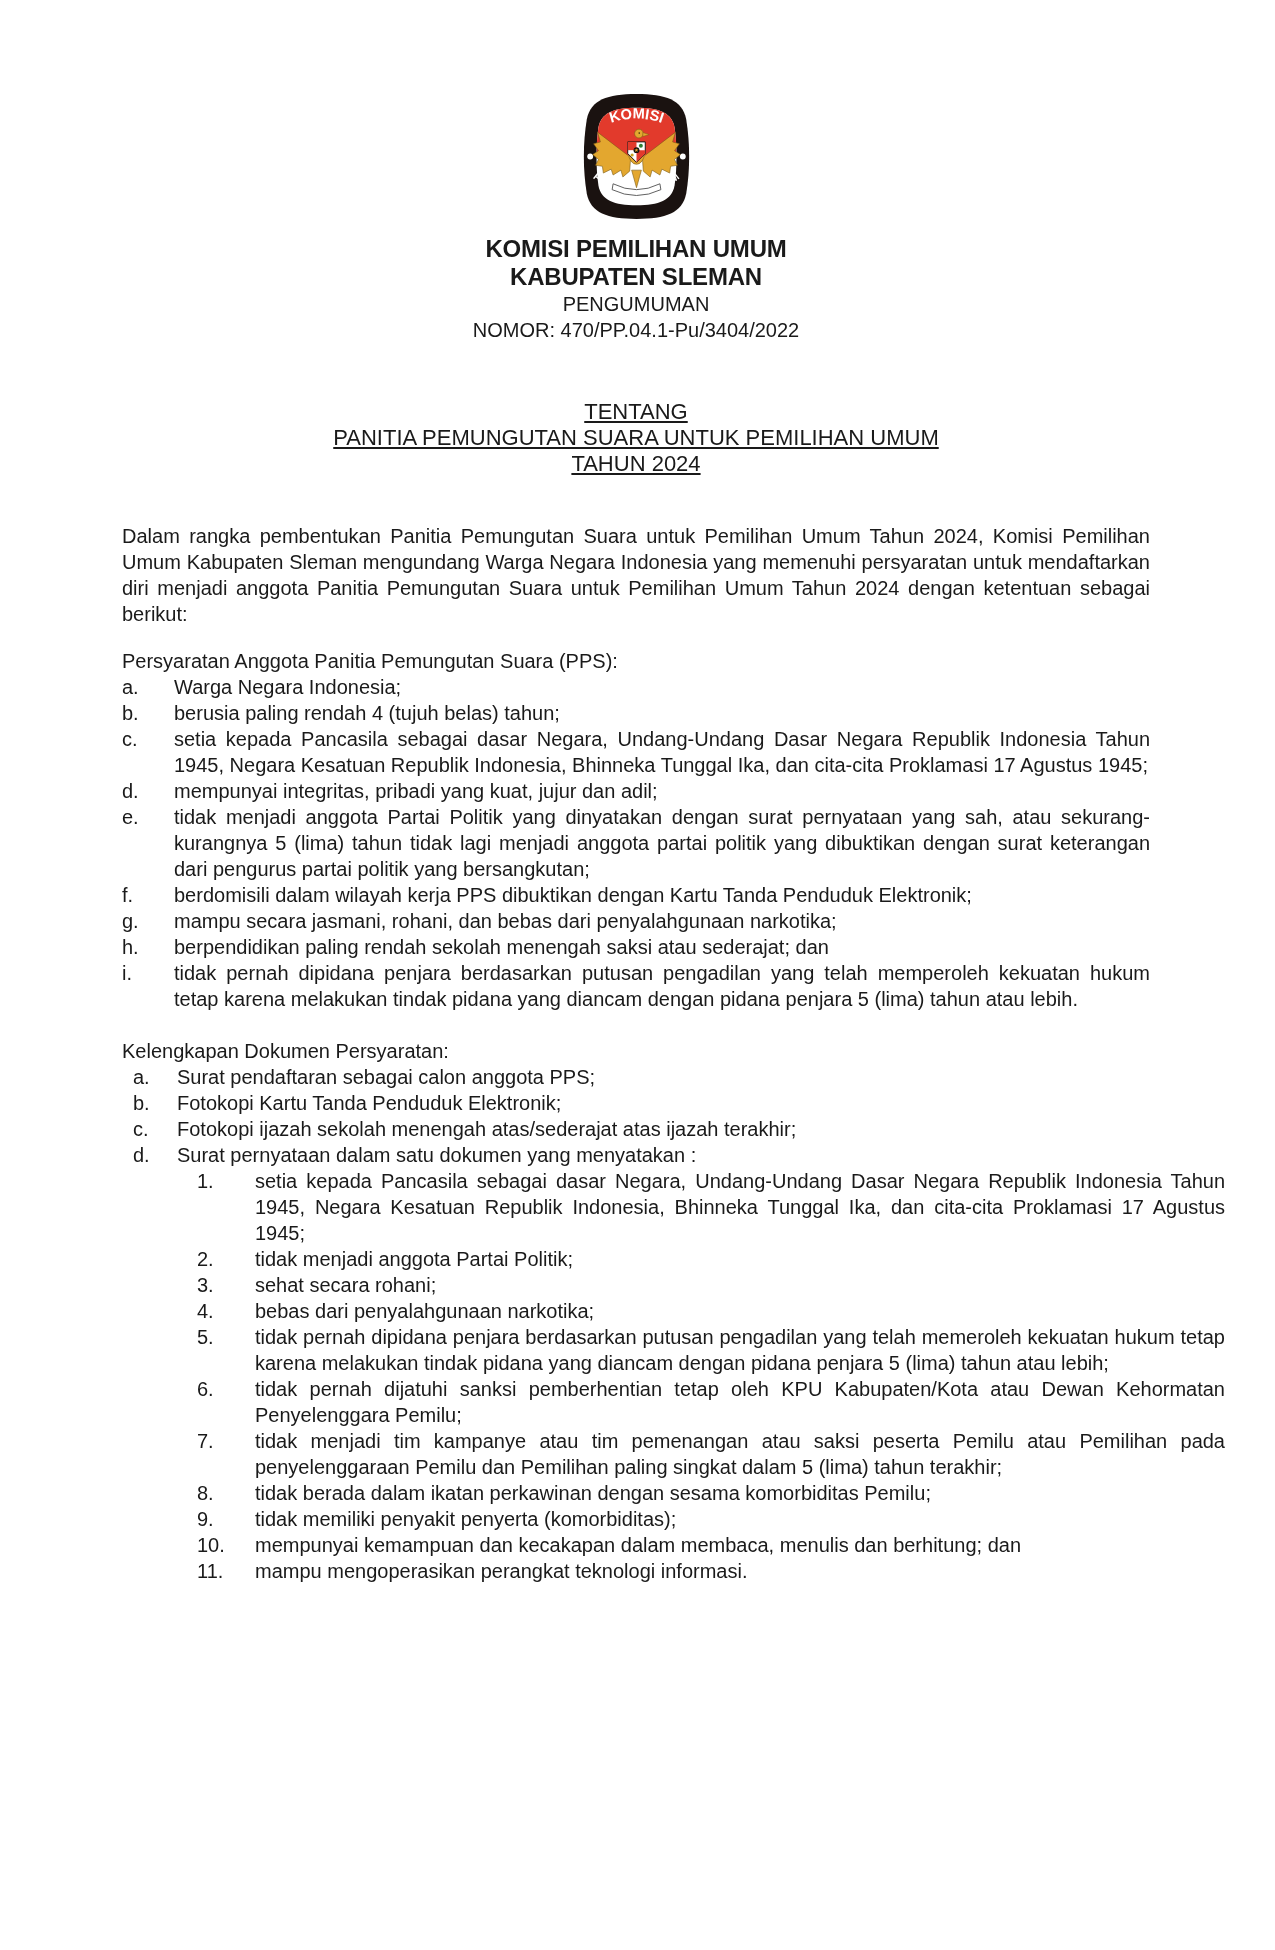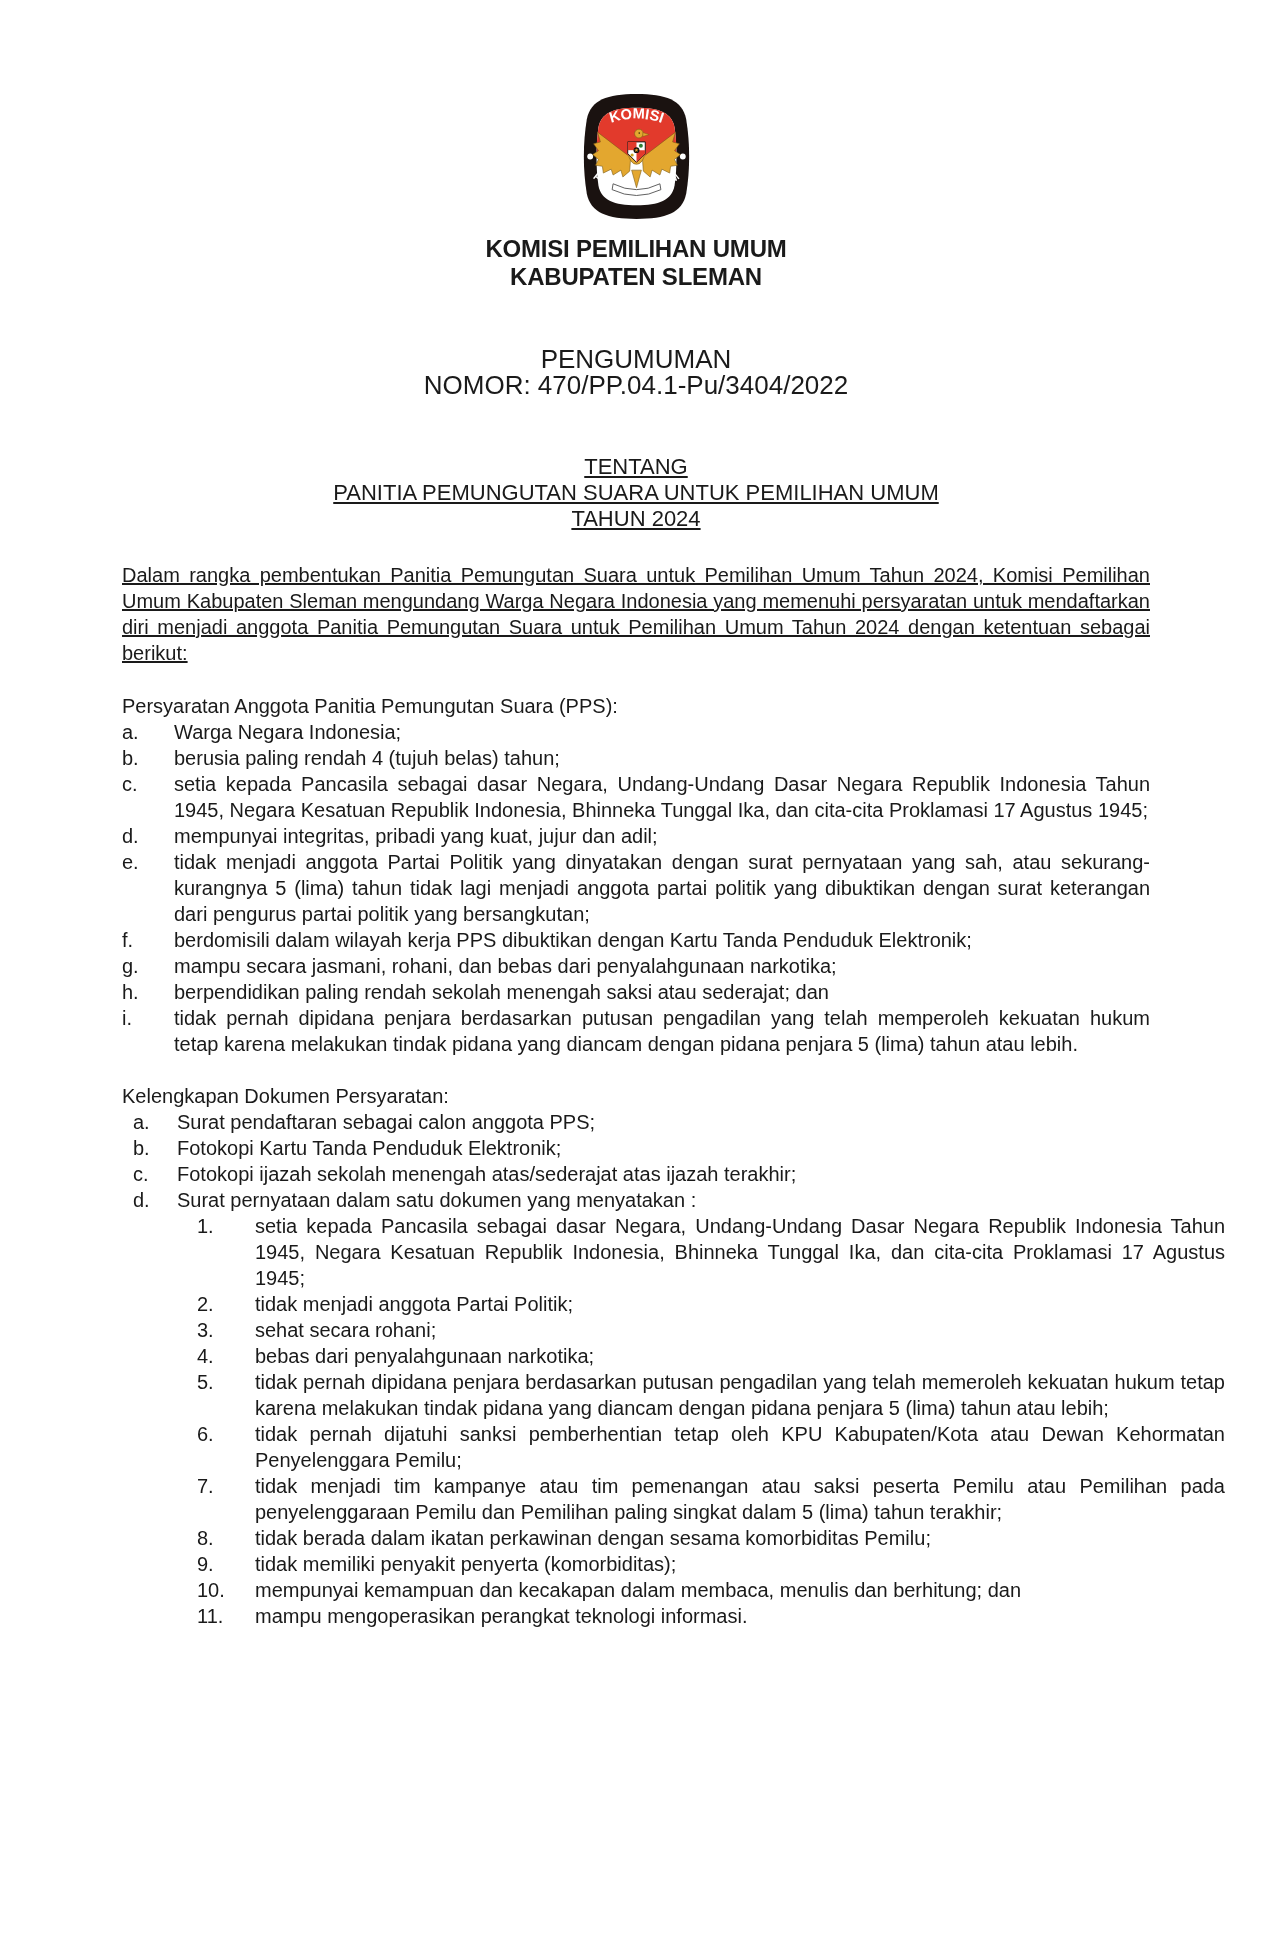--- a/index.html
+++ b/index.html
@@ -16,39 +16,37 @@
   .logo-wrap{margin:93px auto 0;width:117px;height:127px;}
   .org-title{
     margin-top:15px;
     text-align:center;
     font-weight:bold;
     font-size:24px;
     line-height:28px;
     letter-spacing:-0.2px;
   }
   .announcement{
-    margin-top:55px;
     text-align:center;
-    font-size:26px;
+    font-size:20px;
     line-height:26px;
   }
   .subject{
     margin-top:56px;
     text-align:center;
     font-size:22px;
     line-height:26px;
     text-decoration:underline;
   }
   .bodytext{font-size:20px;line-height:26px;}
   .intro{
-    margin-top:30px;
+    margin-top:46px;
     text-align:justify;
-    text-decoration:underline;
-  }
-  .sec-heading{margin-top:27px;}
+  }
+  .sec-heading{margin-top:21px;}
   .sec-heading.docs{margin-top:26px;}
   .list{width:100%;}
   .li{display:flex;}
   .li .m{flex:none;}
   .li .t{flex:1;text-align:justify;margin-left:14px;}
   .req-list .m{width:38px;}
   .doc-list{margin-left:11px;}
   .doc-list .m{width:30px;}
   .stmt-list{margin-left:75px;}
   .stmt-list .m{width:44px;}

